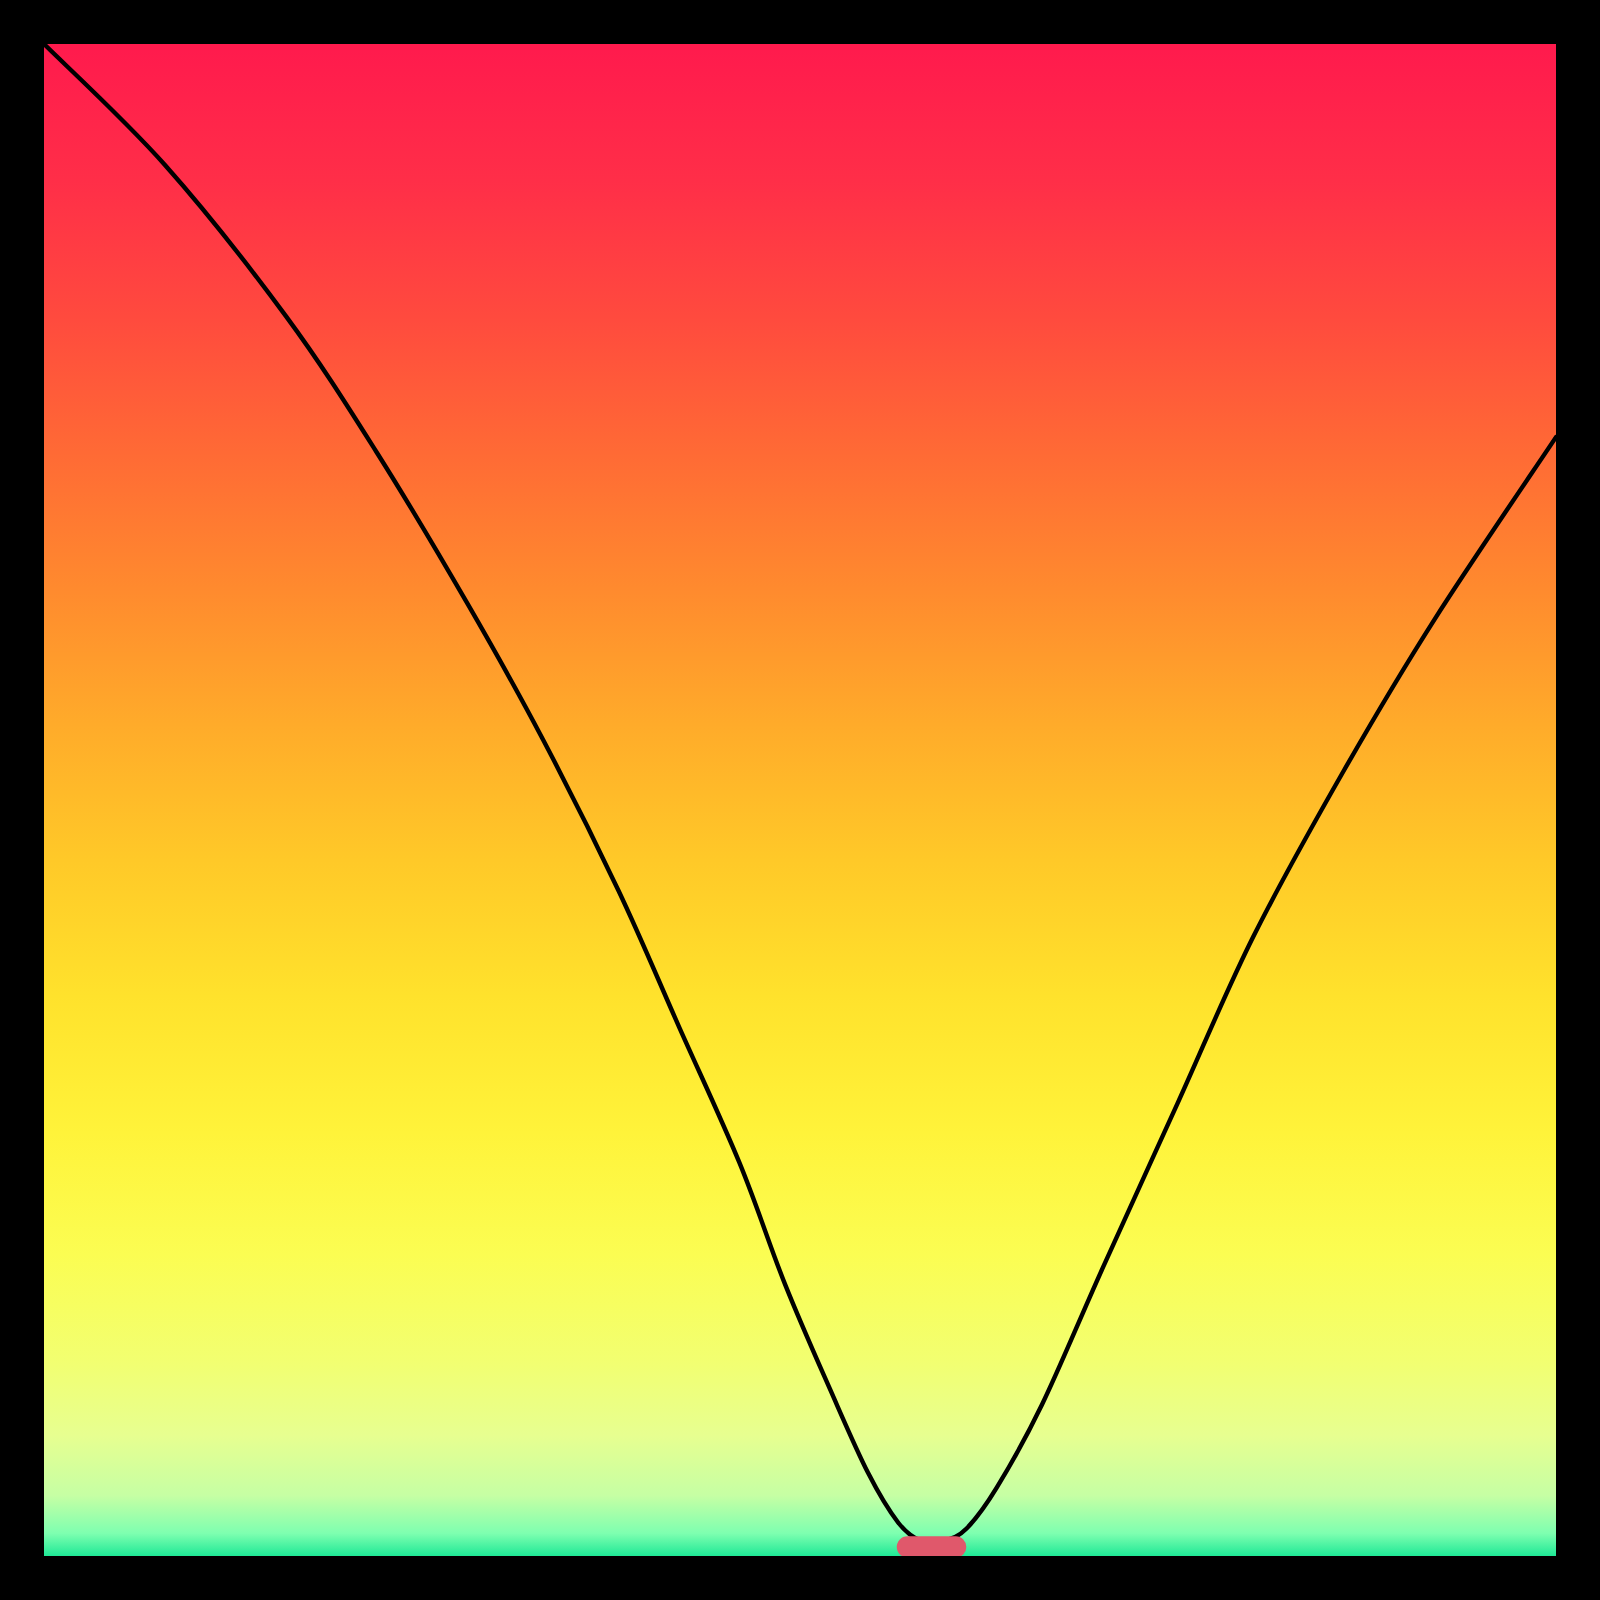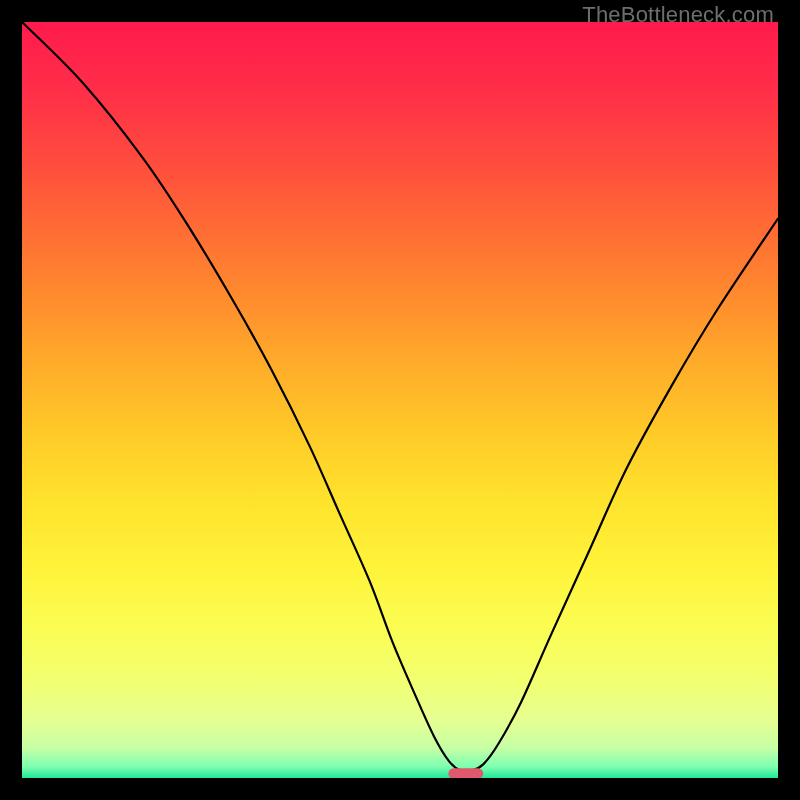--- a/index.html
+++ b/index.html
@@ -35,21 +35,20 @@
     letter-spacing: 0.2px;
     z-index: 5;
     user-select: none;
   }
 </style>
 </head>
 <body>
 
 <div class="frame">
 
-  <div class="watermark">TheBottleneck.com</div>
 
   <div class="plot">
     <svg width="756" height="756" viewBox="0 0 756 756" xmlns="http://www.w3.org/2000/svg">
       <defs>
         <linearGradient id="bg-grad" x1="0" y1="0" x2="0" y2="1">
         <stop offset="0.00%" stop-color="#ff1a4d"></stop>
             <stop offset="9.00%" stop-color="#ff2e48"></stop>
             <stop offset="18.00%" stop-color="#ff4a3e"></stop>
             <stop offset="27.00%" stop-color="#ff6a35"></stop>
             <stop offset="36.00%" stop-color="#ff8a2e"></stop>

